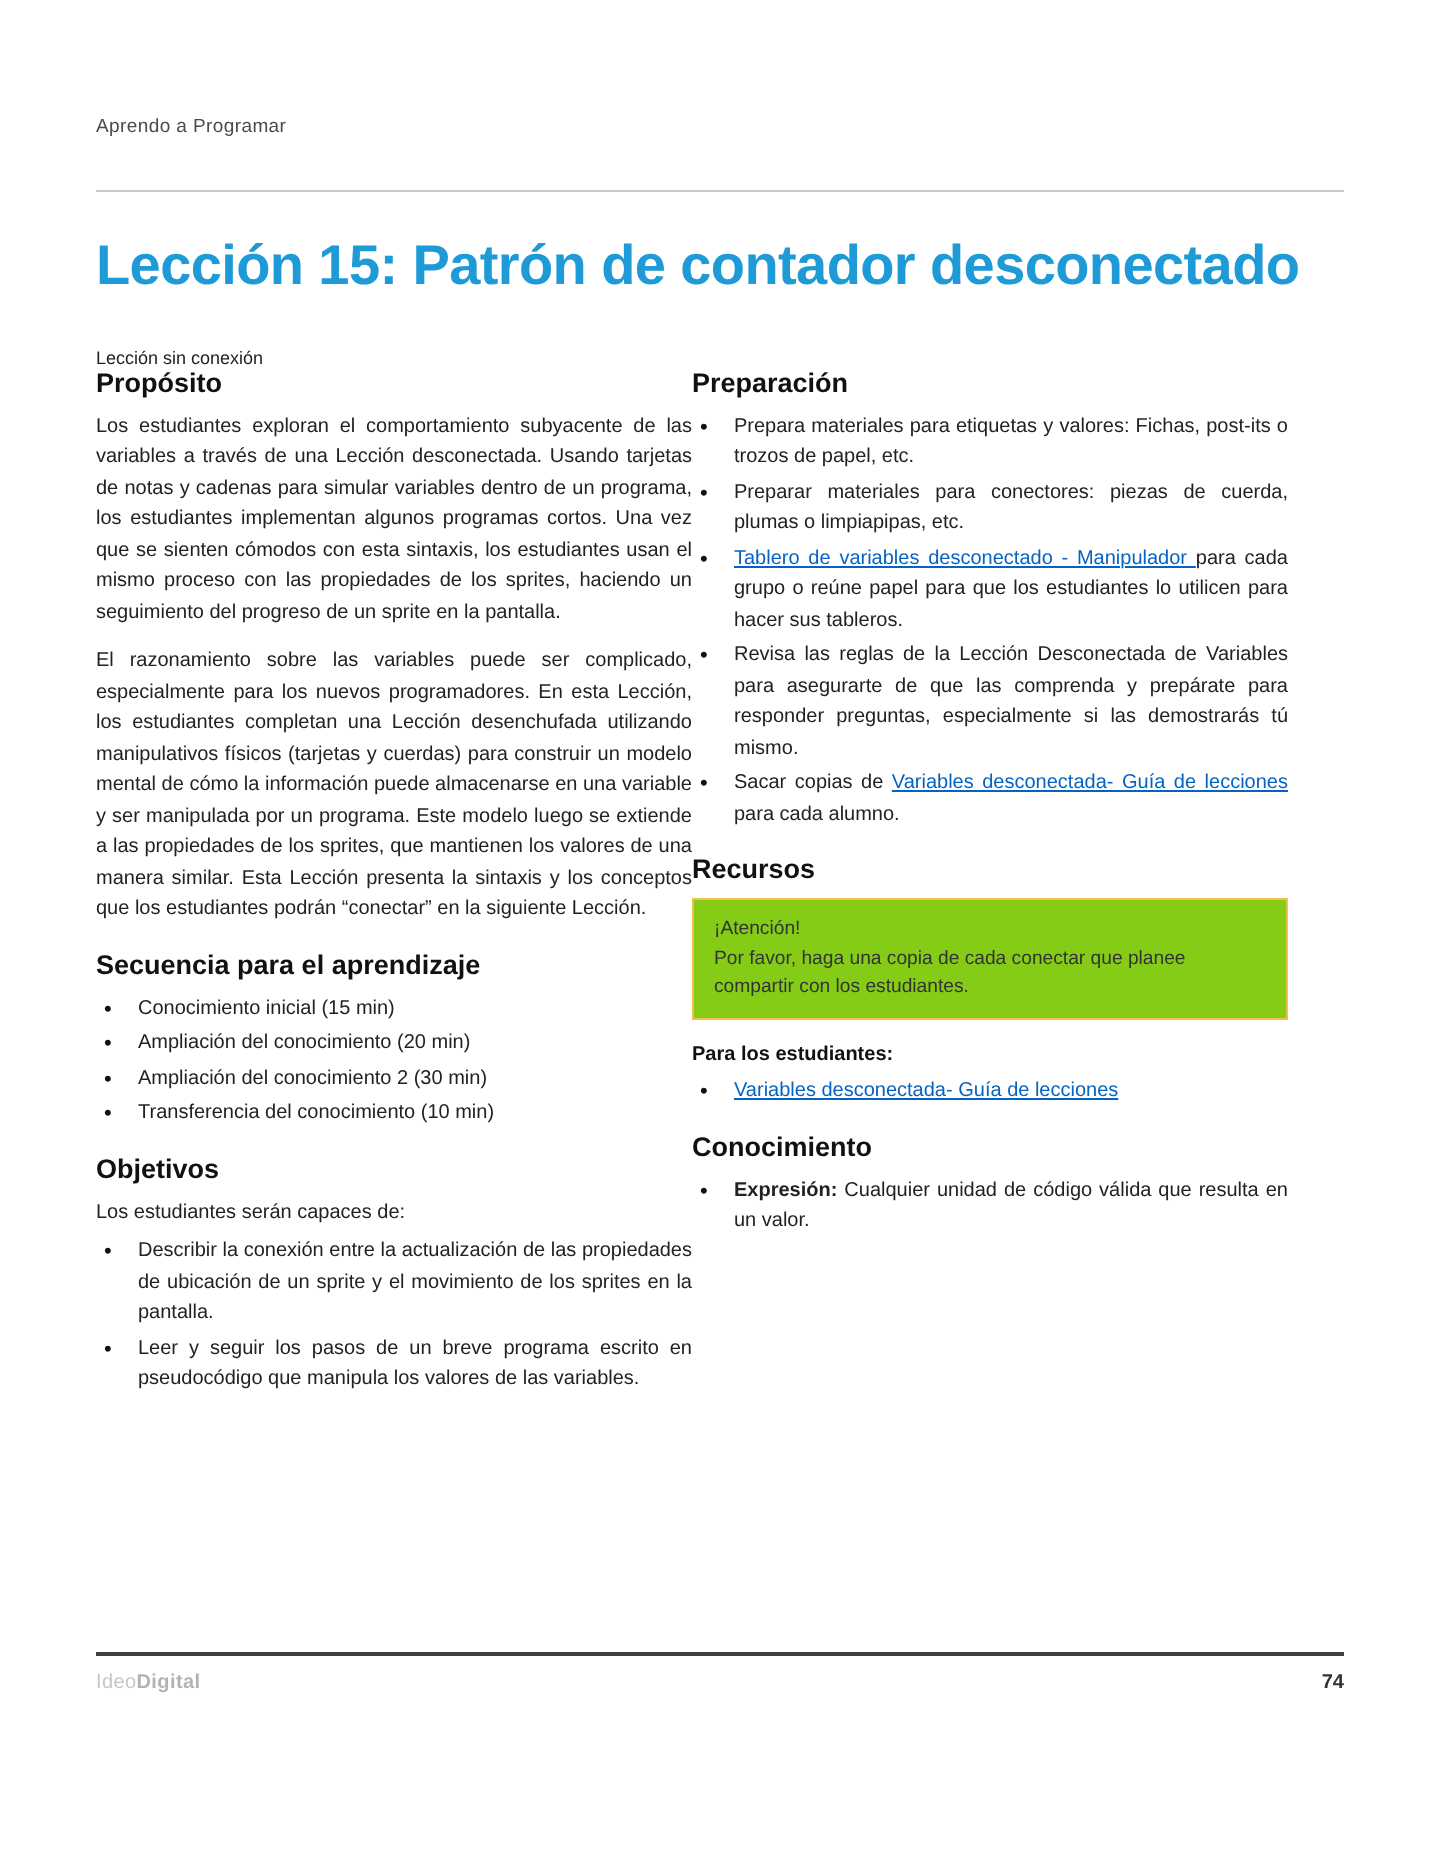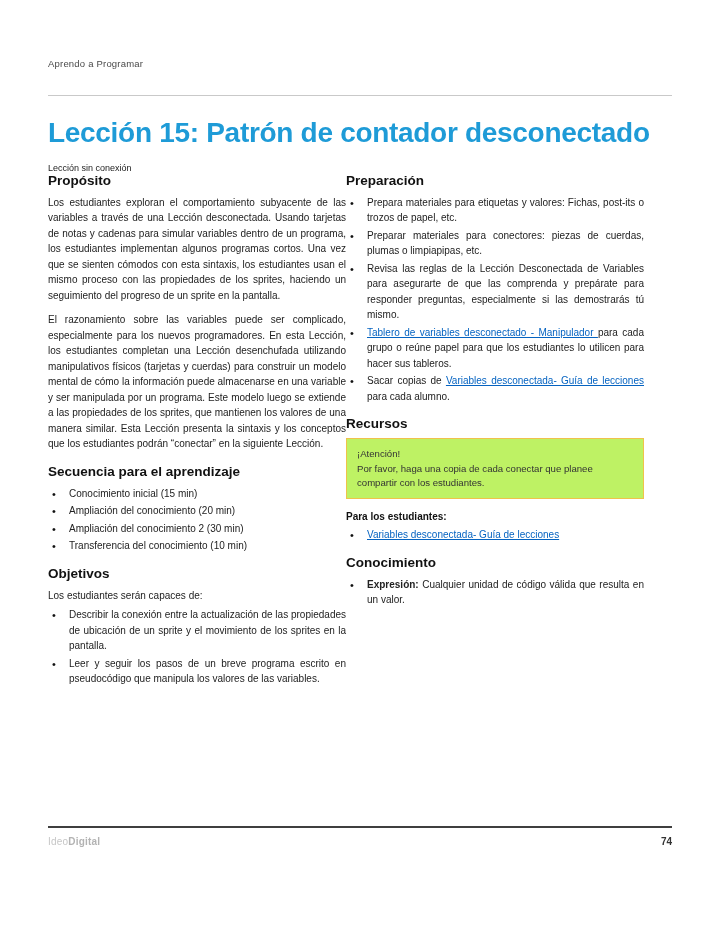--- a/index.html
+++ b/index.html
@@ -16,21 +16,21 @@
   }
   .brand { font-size: 9.5px; color: #4a4a4a; letter-spacing: .2px; }
   .header-rule { border: none; border-top: 1px solid #c9c9c9; margin: 26px 0 0 0; }
   .doc-title {
     margin: 22px 0 0 0;
     font-size: 28px; font-weight: 700;
     color: #1e9bd7;
     letter-spacing: -0.3px;
     line-height: 1.1;
   }
-  .doc-subtitle { margin-top: 14px; font-size: 9px; color: #222; }
+  .doc-subtitle { margin-top: 25px; font-size: 9px; color: #222; }
 
   .columns { display: flex; }
   .col { width: 298px; }
 
   h2.sec {
     font-size: 13.5px; font-weight: 700; color: #111;
     margin: 12px 0 7px 0;
   }
   h2.sec.first { margin-top: 0; }
 
@@ -51,21 +51,21 @@
     content: "\2022";
     position: absolute; left: 4px; top: 0;
     font-size: 11px; color: #111;
   }
   .intro { font-size: 10px; line-height: 1.55; margin: 0 0 4px 0; color:#222; }
 
   a.link { color: #0563c1; text-decoration: underline; cursor: pointer; }
 
   .attention-box {
     border: 1px solid #f0c24b;
-    background: #bef264;
+    background: #84cc16;
     padding: 8px 10px;
     font-size: 9.6px; line-height: 1.5; color: #333;
     margin: 4px 0 12px 0;
   }
   .students-label { font-size: 10px; font-weight: 700; color: #111; margin: 2px 0 5px 0; }
   .term { font-weight: 700; }
 
   .footer {
     position: absolute; left: 48px; right: 48px; top: 826px;
     border-top: 2px solid #3f3f3f;
@@ -110,23 +110,23 @@
         <li>Leer y seguir los pasos de un breve programa escrito en pseudocódigo que manipula los valores de las variables.</li>
       </ul>
 
     </div>
 
     <div class="col">
 
       <h2 class="sec first">Preparación</h2>
       <ul class="blist">
         <li>Prepara materiales para etiquetas y valores: Fichas, post-its o trozos de papel, etc.</li>
-        <li>Preparar materiales para conectores: piezas de cuerdas, plumas o limpiapipas, etc.</li>
+        <li>Preparar materiales para conectores: piezas de cuerda, plumas o limpiapipas, etc.</li>
+        <li><a class="link">Tablero de variables desconectado - Manipulador </a><span>para cada grupo o reúne papel para que los estudiantes lo utilicen para hacer sus tableros.</span></li>
         <li>Revisa las reglas de la Lección Desconectada de Variables para asegurarte de que las comprenda y prepárate para responder preguntas, especialmente si las demostrarás tú mismo.</li>
-        <li><a class="link">Tablero de variables desconectado - Manipulador </a><span>para cada grupo o reúne papel para que los estudiantes lo utilicen para hacer sus tableros.</span></li>
         <li><span>Sacar copias de </span><a class="link">Variables desconectada- Guía de lecciones</a><span> para cada alumno.</span></li>
       </ul>
 
       <h2 class="sec">Recursos</h2>
       <div class="attention-box">
         <div>¡Atención!</div>
         <div>Por favor, haga una copia de cada conectar que planee compartir con los estudiantes.</div>
       </div>
 
       <div class="students-label">Para los estudiantes:</div>

